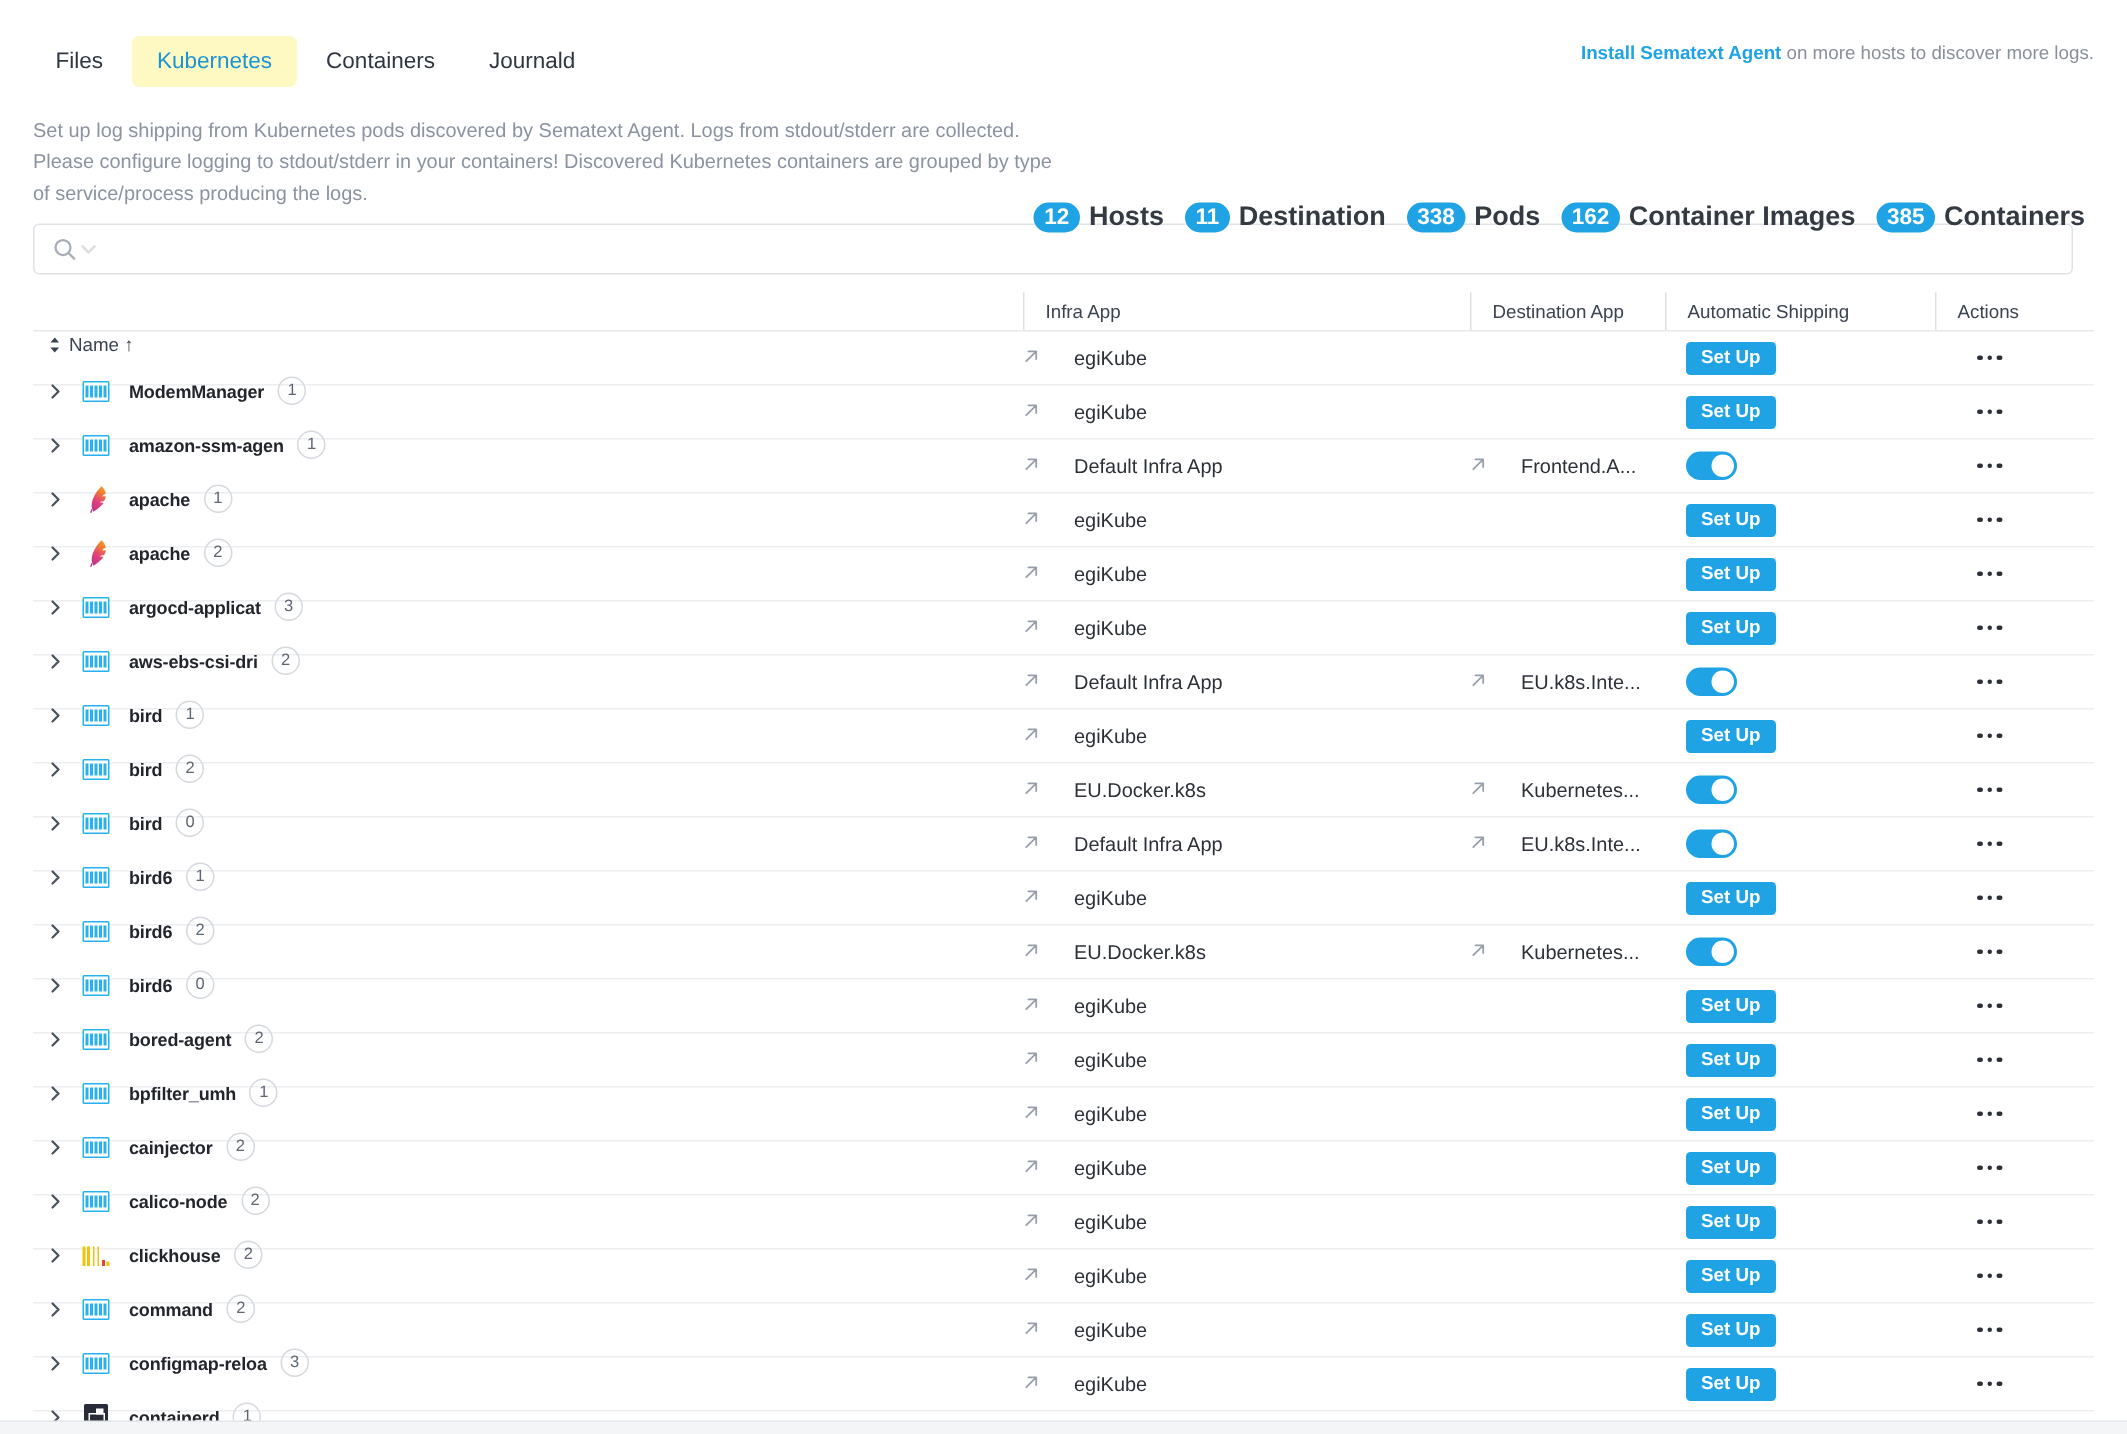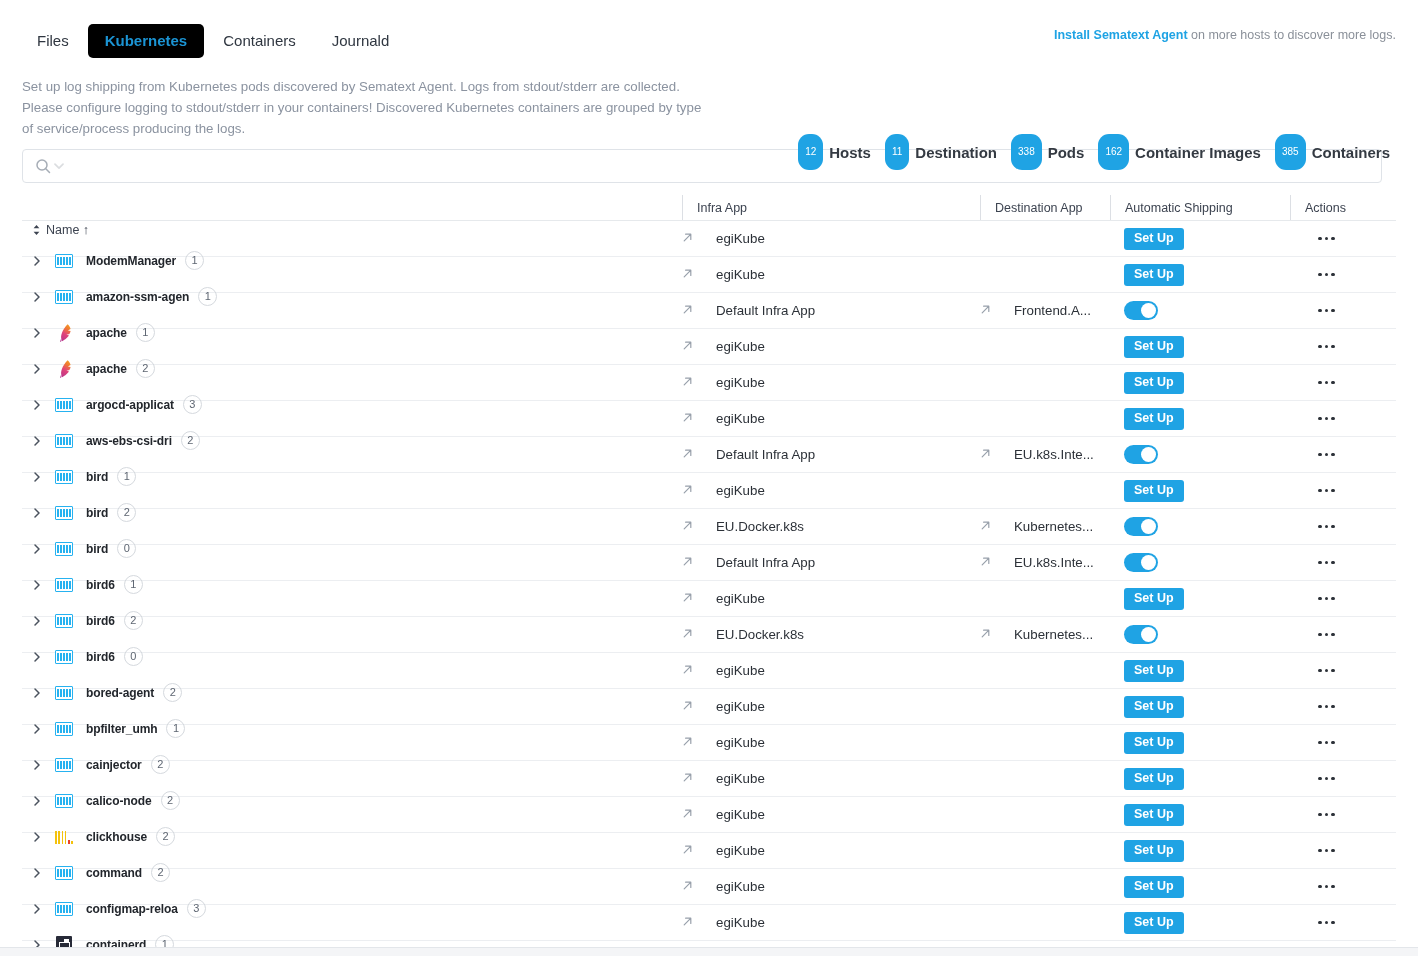--- a/index.html
+++ b/index.html
@@ -37,23 +37,23 @@
   .tab {
     font-size: 15px;
     color: #2f3640;
     padding: 8px 17px;
     border-radius: 5px;
     cursor: pointer;
     white-space: nowrap;
     line-height: 1.2;
   }
   .tab.active {
-    background: #000000;
+    background: #fef9c3;
     color: #1b94d4;
-    font-weight: 700;
+    font-weight: 400;
   }
   .install-note {
     position: absolute;
     right: 22px;
     top: 28px;
     font-size: 12.5px;
     color: #8a9099;
     white-space: nowrap;
   }
   .install-note a {
@@ -79,32 +79,32 @@
     right: 28px;
     top: 72px;
     display: flex;
     align-items: center;
     gap: 14px;
   }
   .stat { display: flex; align-items: center; gap: 6px; }
   .stat-badge {
     background: #1fa3e4;
     color: #fff;
-    font-size: 10px;
-    font-weight: 400;
+    font-size: 15px;
+    font-weight: 700;
     border-radius: 11px;
     min-width: 24px;
-    height: 36px;
+    height: 20px;
     padding: 0 7px;
     display: flex;
     align-items: center;
     justify-content: center;
     line-height: 1;
   }
-  .stat-label { font-size: 15px; color: #343a42; font-weight: 600; }
+  .stat-label { font-size: 18px; color: #343a42; font-weight: 600; }
 
   
   .filter-wrap { padding: 10px 36px 0 22px; }
   .filter-box {
     height: 34px;
     border: 1px solid #dfe3e8;
     border-radius: 4px;
     display: flex;
     align-items: center;
     padding: 0 10px 0 12px;

